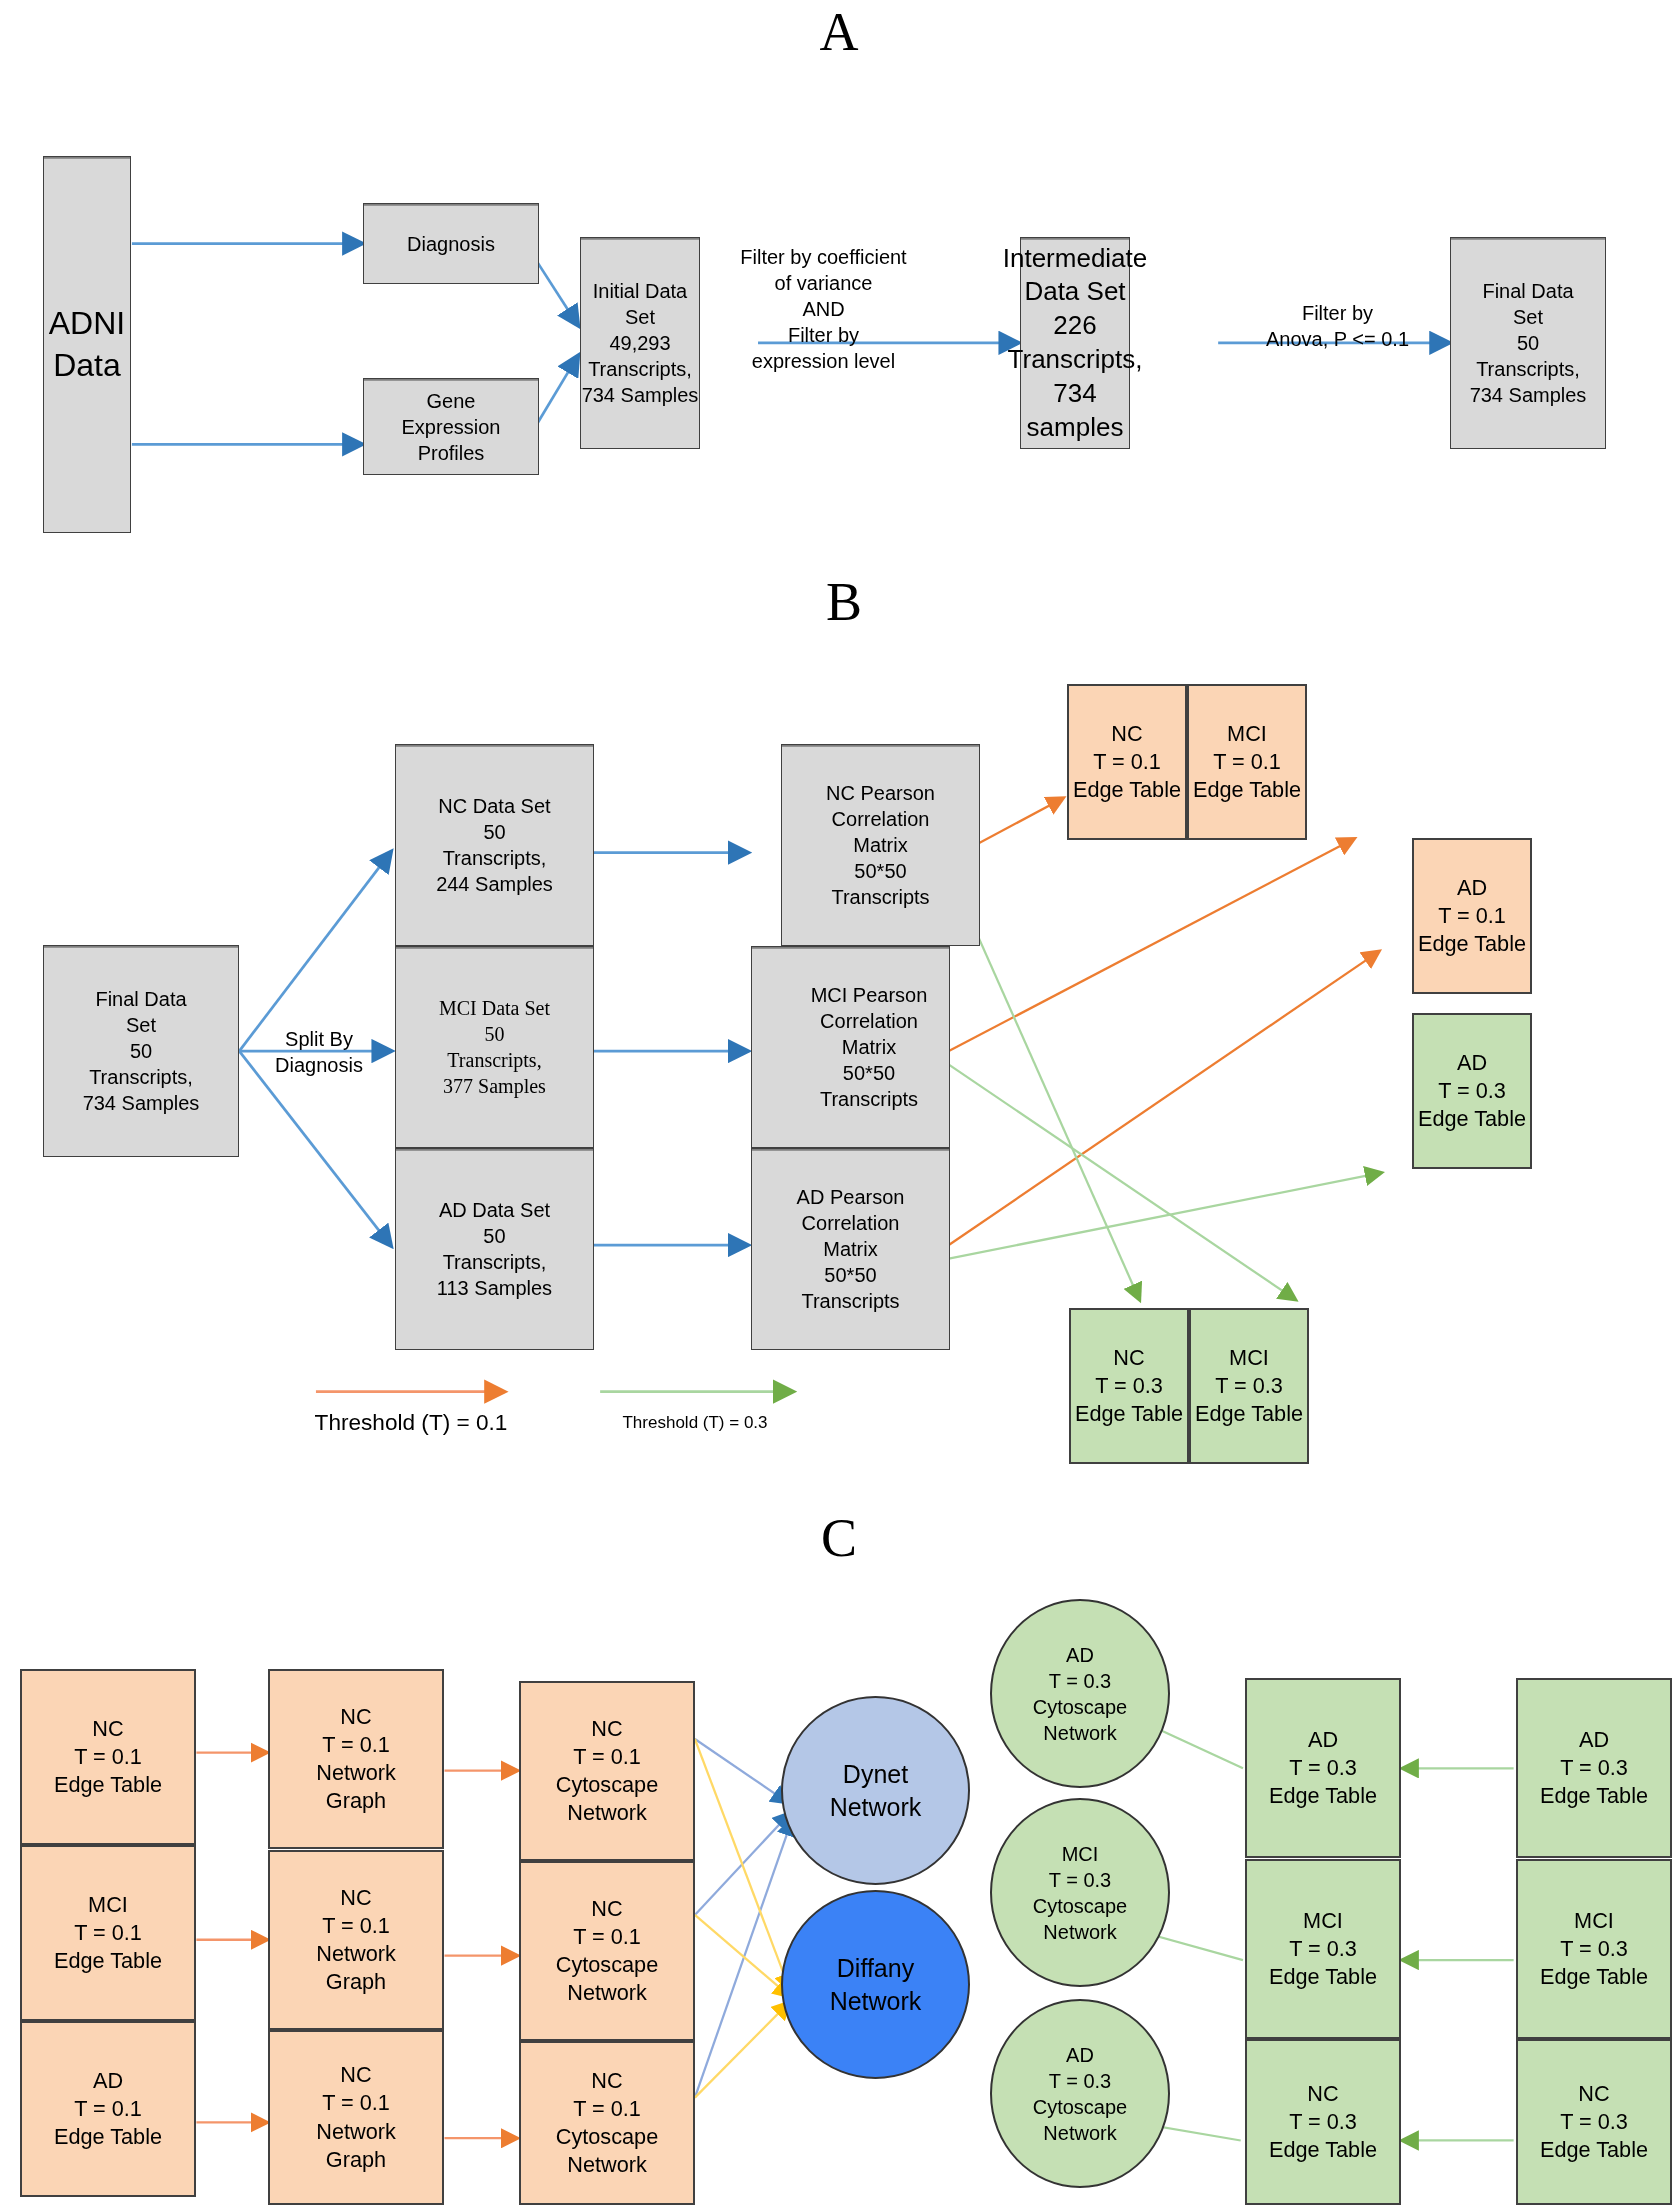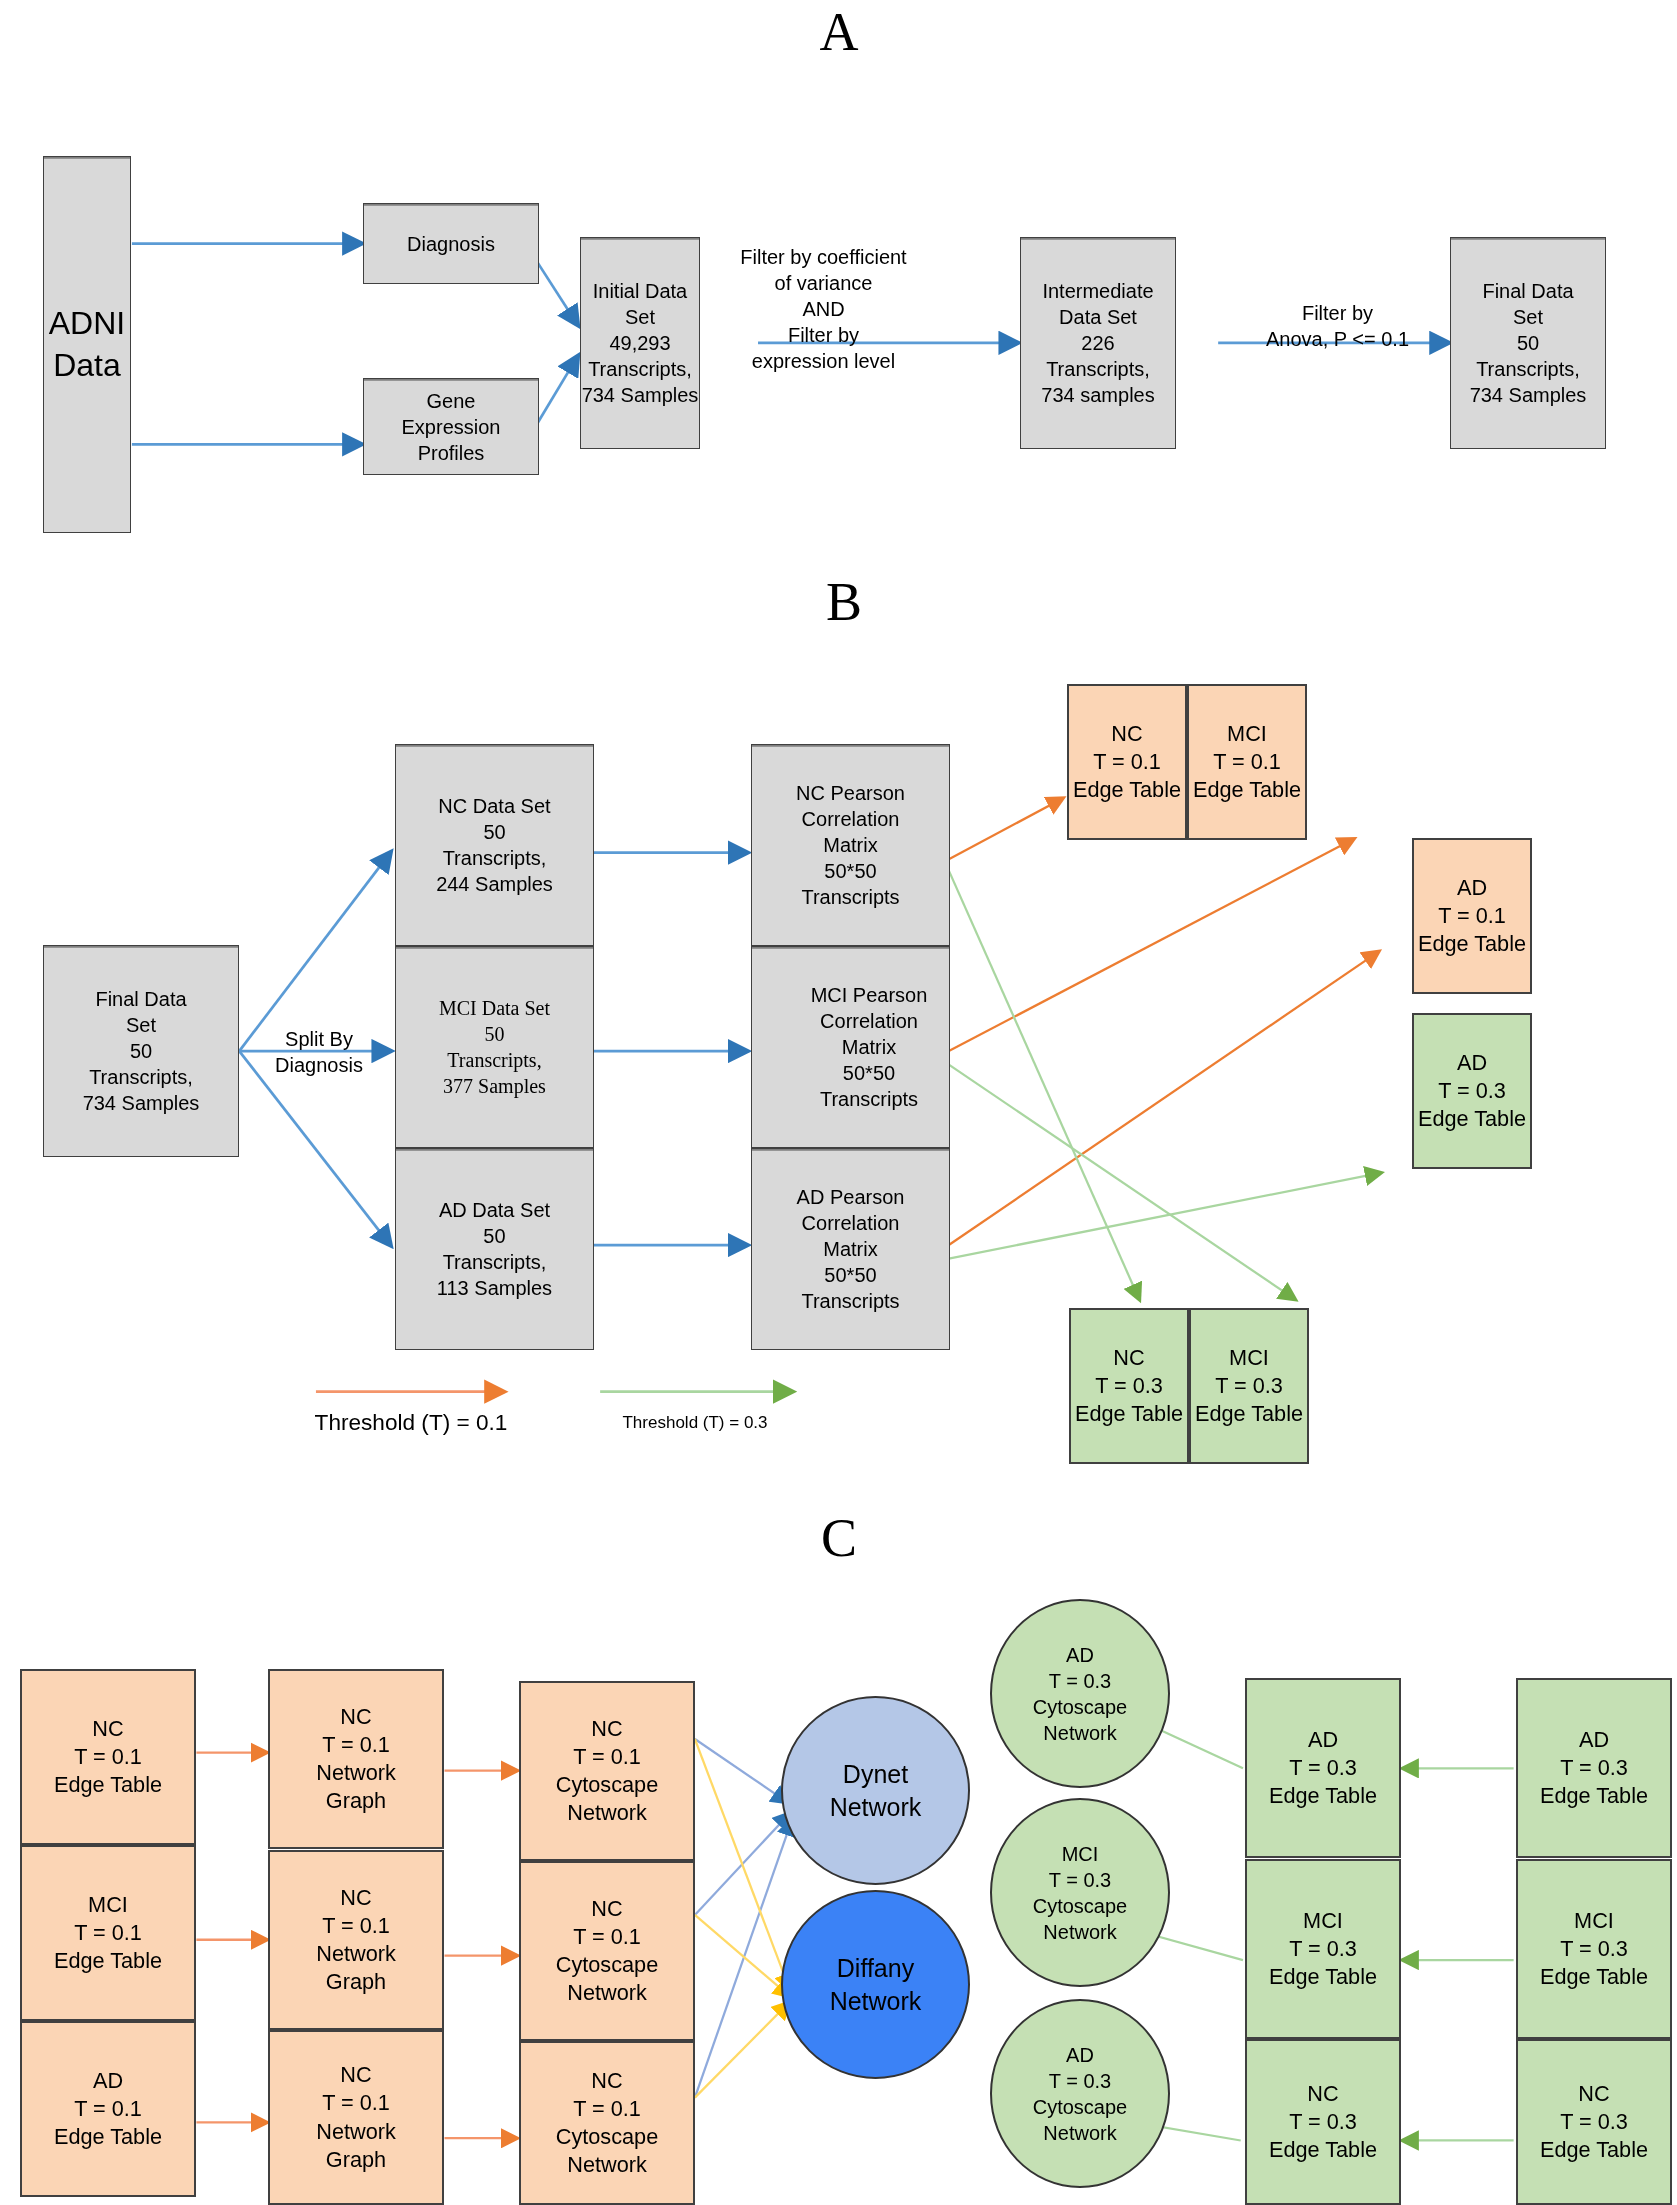--- a/index.html
+++ b/index.html
@@ -128,21 +128,21 @@
 49,293
 Transcripts,
 734 Samples</div>
 
 <div class="lbl" style="left:704px;top:244px;width:239px;font-size:20px;">Filter by coefficient
 of variance
 AND
 Filter by
 expression level</div>
 
-<div class="box grey" style="left:1020px;top:237px;width:156px;height:212px;font-size:20px;">Intermediate
+<div class="box grey" style="left:1020px;top:237px;width:110px;height:212px;font-size:26px;">Intermediate
 Data Set
 226
 Transcripts,
 734 samples</div>
 
 <div class="lbl" style="left:1229px;top:300px;width:217px;font-size:20px;">Filter  by
 Anova, P &lt;= 0.1</div>
 
 <div class="box grey" style="left:1450px;top:237px;width:156px;height:212px;font-size:20px;">Final Data
 Set
@@ -167,21 +167,21 @@
 244 Samples</div>
 <div class="box grey" style="left:395px;top:946px;width:199px;height:202px;font-size:20px;font-family:Liberation Serif, serif;">MCI Data Set
 50
 Transcripts,
 377 Samples</div>
 <div class="box grey" style="left:395px;top:1148px;width:199px;height:202px;font-size:20px;">AD Data Set
 50
 Transcripts,
 113 Samples</div>
 
-<div class="box grey" style="left:751px;top:744px;width:199px;height:202px;font-size:20px;">NC Pearson
+<div class="box grey" style="left:781px;top:744px;width:199px;height:202px;font-size:20px;">NC Pearson
 Correlation
 Matrix
 50*50
 Transcripts</div>
 <div class="box grey" style="left:751px;top:946px;width:199px;height:202px;font-size:20px;padding-left:37px;">MCI Pearson
 Correlation
 Matrix
 50*50
 Transcripts</div>
 <div class="box grey" style="left:751px;top:1148px;width:199px;height:202px;font-size:20px;">AD Pearson

